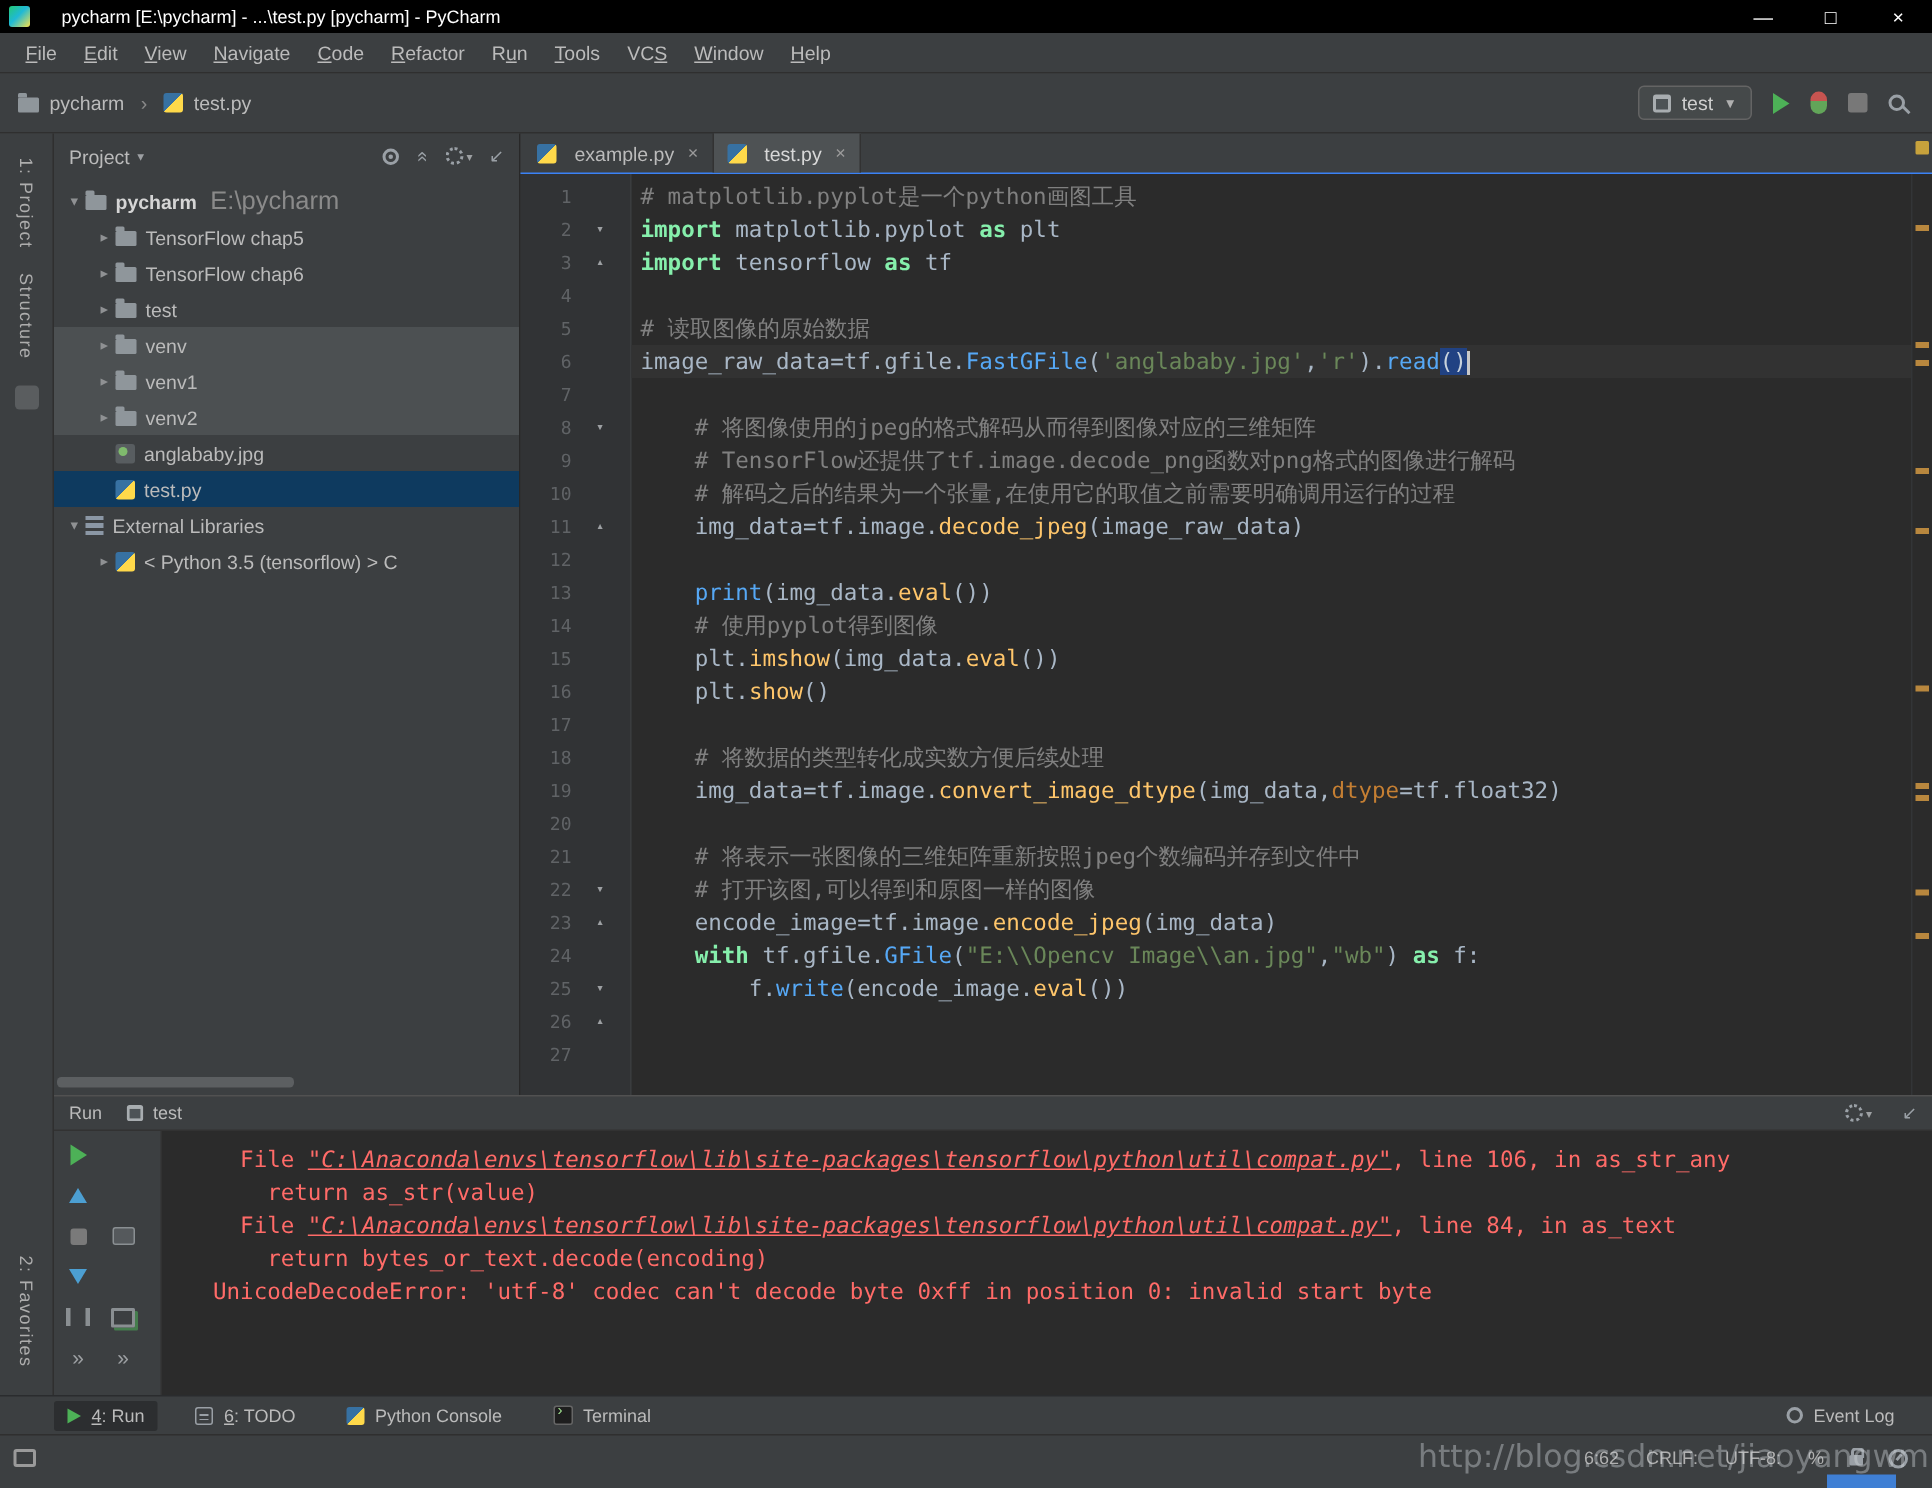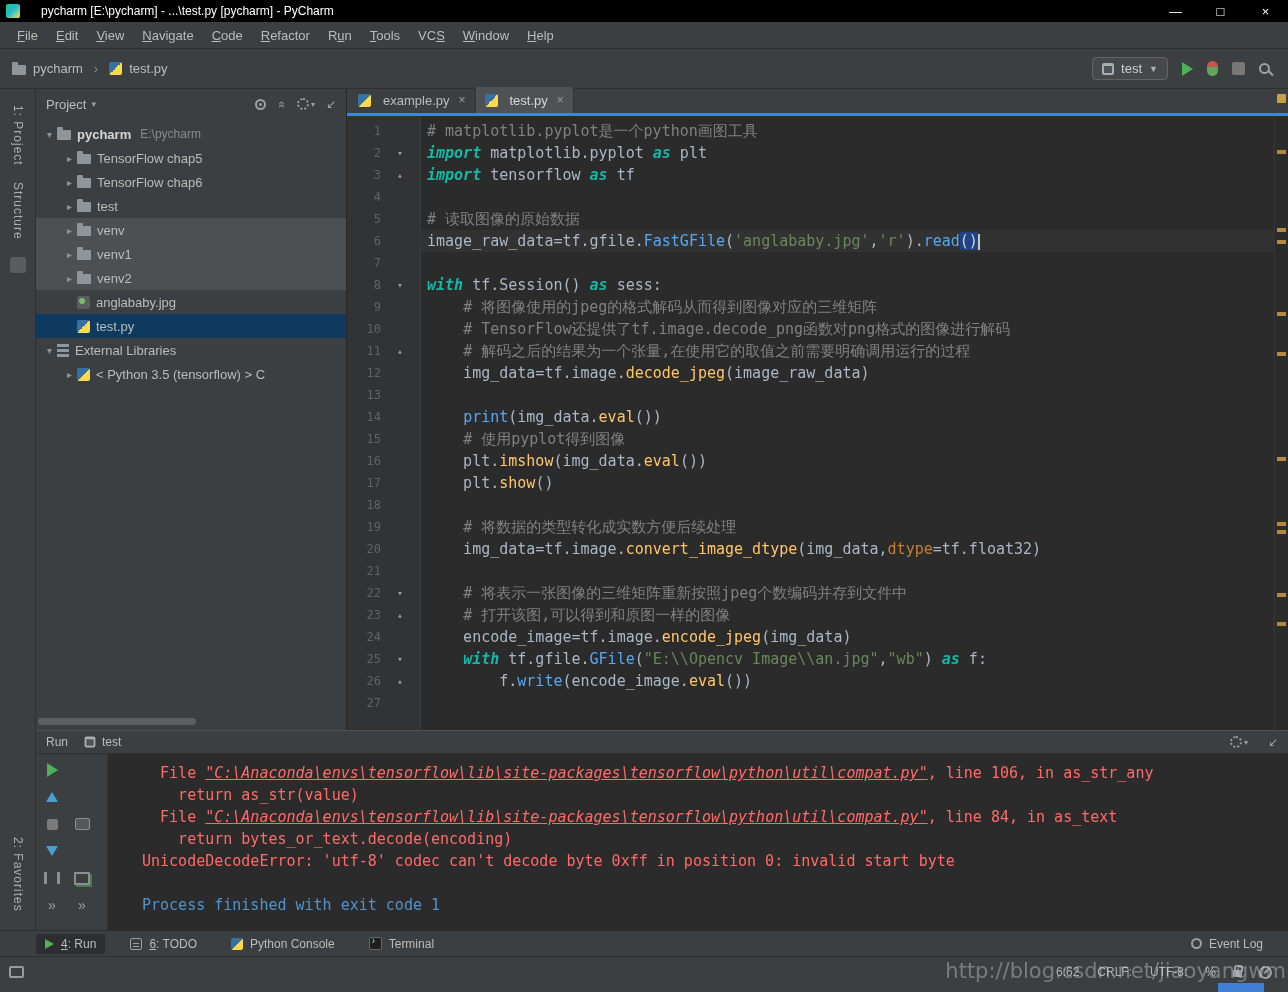--- a/index.html
+++ b/index.html
@@ -58,47 +58,47 @@
   .gear-arrow { font-size:8px; color:#9da0a3; }
   .icon-hidebtn { color:#9aa0a6; font-size:12px; }
 
   .tree { flex:1; overflow:hidden; font-size:13px; padding-top:3px; }
   .tree-row { height:24px; display:flex; align-items:center; white-space:nowrap; color:#bbbbbb; overflow:hidden; }
   .tree-row.hover { background:#4c5052; }
   .tree-row.selected { background:#0e3a5f; }
   .tree-arrow { width:15px; flex:none; text-align:center; color:#8f9193; font-size:10px; }
   .tree-icon { display:inline-block; flex:none; margin-right:6px; }
   .tree-label.bold { font-weight:bold; color:#d5d5d5; }
-  .tree-label2 { color:#8a8a8a; margin-left:9px; font-size:12px;text-align:center; }
+  .tree-label2 { color:#8a8a8a; margin-left:9px; font-size:17px;text-align:center; }
   .project-hscroll { position:absolute; bottom:5px; left:2px; width:158px; height:7px; background:#5c5f61; border-radius:3px; }
 
   
   .icon-folder { position:relative; width:14px; height:10px; background:#8f969b; border-radius:1px; margin-top:2px; }
   .icon-folder::before { content:""; position:absolute; top:-3px; left:0; width:6px; height:3px; background:#8f969b; border-radius:1px 1px 0 0; }
   .icon-python-file { width:13px; height:13px; border-radius:2px; background:linear-gradient(135deg,#3771a2 0 50%,#ffd94a 50% 100%); }
   .icon-image { width:13px; height:13px; border-radius:2px; background:#585d60; position:relative; overflow:hidden; }
   .icon-image::after { content:""; position:absolute; left:2px; top:2px; width:6px; height:6px; border-radius:50%; background:#7fba6d; }
   .icon-library { width:12px; height:13px; background:repeating-linear-gradient(180deg,#8b97a5 0 3px,#3c3f41 3px 5px); }
 
   
   .editor { flex:1; display:flex; flex-direction:column; min-width:0; background:#2b2b2b; position:relative; }
-  .tabbar { height:27px; background:#3c3f41; display:flex; align-items:flex-end; padding-left:2px; border-bottom:3px solid #3b82f6; }
+  .tabbar { height:27px; background:#3c3f41; display:flex; align-items:flex-end; padding-left:2px; border-bottom:1px solid #3b82f6; }
   .tab { display:flex; align-items:center; gap:6px; padding:0 9px; height:26px; font-size:13px; color:#bbbbbb; border-right:1px solid #323232; }
   .tab.selected { background:#4e5254; color:#d8d8d8; }
   .tab-close { color:#9a9a9a; font-size:12px; margin-left:3px; }
   .editor-body { flex:1; display:flex; min-width:0; }
   .gutter { width:74px; flex:none; background:#313335; border-right:1px solid #3a3c3e; padding-top:4px; }
   .gutter-row { height:22px; display:flex; align-items:center; font-family:"DejaVu Sans Mono","Liberation Mono",monospace; font-size:12px; color:#606366; }
   .gutter-num { width:34px; text-align:right; flex:none; }
   .gutter-fold { width:18px; margin-left:10px; text-align:center; color:#9da0a3; font-size:9px; }
   .code { flex:1; min-width:0; padding-top:4px; overflow:hidden; font-family:"DejaVu Sans Mono","Liberation Mono",monospace; font-size:15px; }
   .code-line { height:22px; line-height:22px; white-space:pre; padding-left:6px; }
   .code-line.current { background:#323232; }
   .tok-def  { color:#a9b7c6; }
-  .tok-kw   { color:#14b8a6; font-weight:bold; font-style:italic; }
+  .tok-kw   { color:#86efac; font-weight:bold; }
   .tok-cmt  { color:#808080; }
   .tok-str  { color:#6a8759; }
   .tok-fn   { color:#ffc66b; }
   .tok-fn2  { color:#56a8f5; }
   .tok-kwarg{ color:#c57f33; }
   .tok-sel  { color:#c8d2dc; background:#214283; }
   .caret { display:inline-block; width:2px; height:16px; background:#c8c8c8; vertical-align:middle; }
   .stripe { width:14px; flex:none; background:#2b2b2b; border-left:1px solid #333537; position:relative; }
   .stripe-top { position:absolute; top:-22px; left:2px; width:9px; height:9px; background:#c7a23c; border-radius:1px; }
   .stripe-mark { position:absolute; left:2px; width:9px; height:4px; background:#b8873e; }
@@ -408,21 +408,20 @@
               </div>
             </div>
           <div class="code" id="code">
               <div class="code-line"><span class="tok-cmt"># matplotlib.pyplot是一个python画图工具</span></div>
               <div class="code-line"><span class="tok-kw">import</span><span class="tok-def"> matplotlib.pyplot </span><span class="tok-kw">as</span><span class="tok-def"> plt</span></div>
               <div class="code-line"><span class="tok-kw">import</span><span class="tok-def"> tensorflow </span><span class="tok-kw">as</span><span class="tok-def"> tf</span></div>
               <div class="code-line"></div>
               <div class="code-line"><span class="tok-cmt"># 读取图像的原始数据</span></div>
               <div class="code-line current"><span class="tok-def">image_raw_data=tf.gfile.</span><span class="tok-fn2">FastGFile</span><span class="tok-def">(</span><span class="tok-str">'anglababy.jpg'</span><span class="tok-def">,</span><span class="tok-str">'r'</span><span class="tok-def">).</span><span class="tok-fn2">read</span><span class="tok-sel">()</span><span class="caret"></span></div>
               <div class="code-line"></div>
-              <div class="code-line"><span class="tok-kw">with</span><span class="tok-def"> tf.Session() </span><span class="tok-kw">as</span><span class="tok-def"> sess:</span></div>
               <div class="code-line"><span class="tok-def">    </span><span class="tok-cmt"># 将图像使用的jpeg的格式解码从而得到图像对应的三维矩阵</span></div>
               <div class="code-line"><span class="tok-def">    </span><span class="tok-cmt"># TensorFlow还提供了tf.image.decode_png函数对png格式的图像进行解码</span></div>
               <div class="code-line"><span class="tok-def">    </span><span class="tok-cmt"># 解码之后的结果为一个张量,在使用它的取值之前需要明确调用运行的过程</span></div>
               <div class="code-line"><span class="tok-def">    img_data=tf.image.</span><span class="tok-fn">decode_jpeg</span><span class="tok-def">(image_raw_data)</span></div>
               <div class="code-line"></div>
               <div class="code-line"><span class="tok-def">    </span><span class="tok-fn2">print</span><span class="tok-def">(img_data.</span><span class="tok-fn">eval</span><span class="tok-def">())</span></div>
               <div class="code-line"><span class="tok-def">    </span><span class="tok-cmt"># 使用pyplot得到图像</span></div>
               <div class="code-line"><span class="tok-def">    plt.</span><span class="tok-fn">imshow</span><span class="tok-def">(img_data.</span><span class="tok-fn">eval</span><span class="tok-def">())</span></div>
               <div class="code-line"><span class="tok-def">    plt.</span><span class="tok-fn">show</span><span class="tok-def">()</span></div>
               <div class="code-line"></div>
@@ -481,21 +480,20 @@
             <div class="ricon ricon-monitors" style="left: 38px; top: 116px;"></div>
             <div class="ricon ricon-chevrons-2" style="left: 38px; top: 143px;">»</div>
           </div>
         <div class="console" id="console">
             <div class="console-line"><span class="ck-err">  File </span><span class="ck-errlink">"C:\Anaconda\envs\tensorflow\lib\site-packages\tensorflow\python\util\compat.py"</span><span class="ck-err">, line 106, in as_str_any</span></div>
             <div class="console-line"><span class="ck-err">    return as_str(value)</span></div>
             <div class="console-line"><span class="ck-err">  File </span><span class="ck-errlink">"C:\Anaconda\envs\tensorflow\lib\site-packages\tensorflow\python\util\compat.py"</span><span class="ck-err">, line 84, in as_text</span></div>
             <div class="console-line"><span class="ck-err">    return bytes_or_text.decode(encoding)</span></div>
             <div class="console-line"><span class="ck-err">UnicodeDecodeError: 'utf-8' codec can't decode byte 0xff in position 0: invalid start byte</span></div>
             <div class="console-line"></div>
-            <div class="console-line"><span class="ck-sys">Process finished with exit code 1</span></div>
           </div>
       </div>
     </div>
   </div>
 </div>
 
 <div class="bottombar">
   <div class="bb-left" id="bbLeft">
       <div class="bb-item selected">
         <span class="bicon bicon-run"></span>

